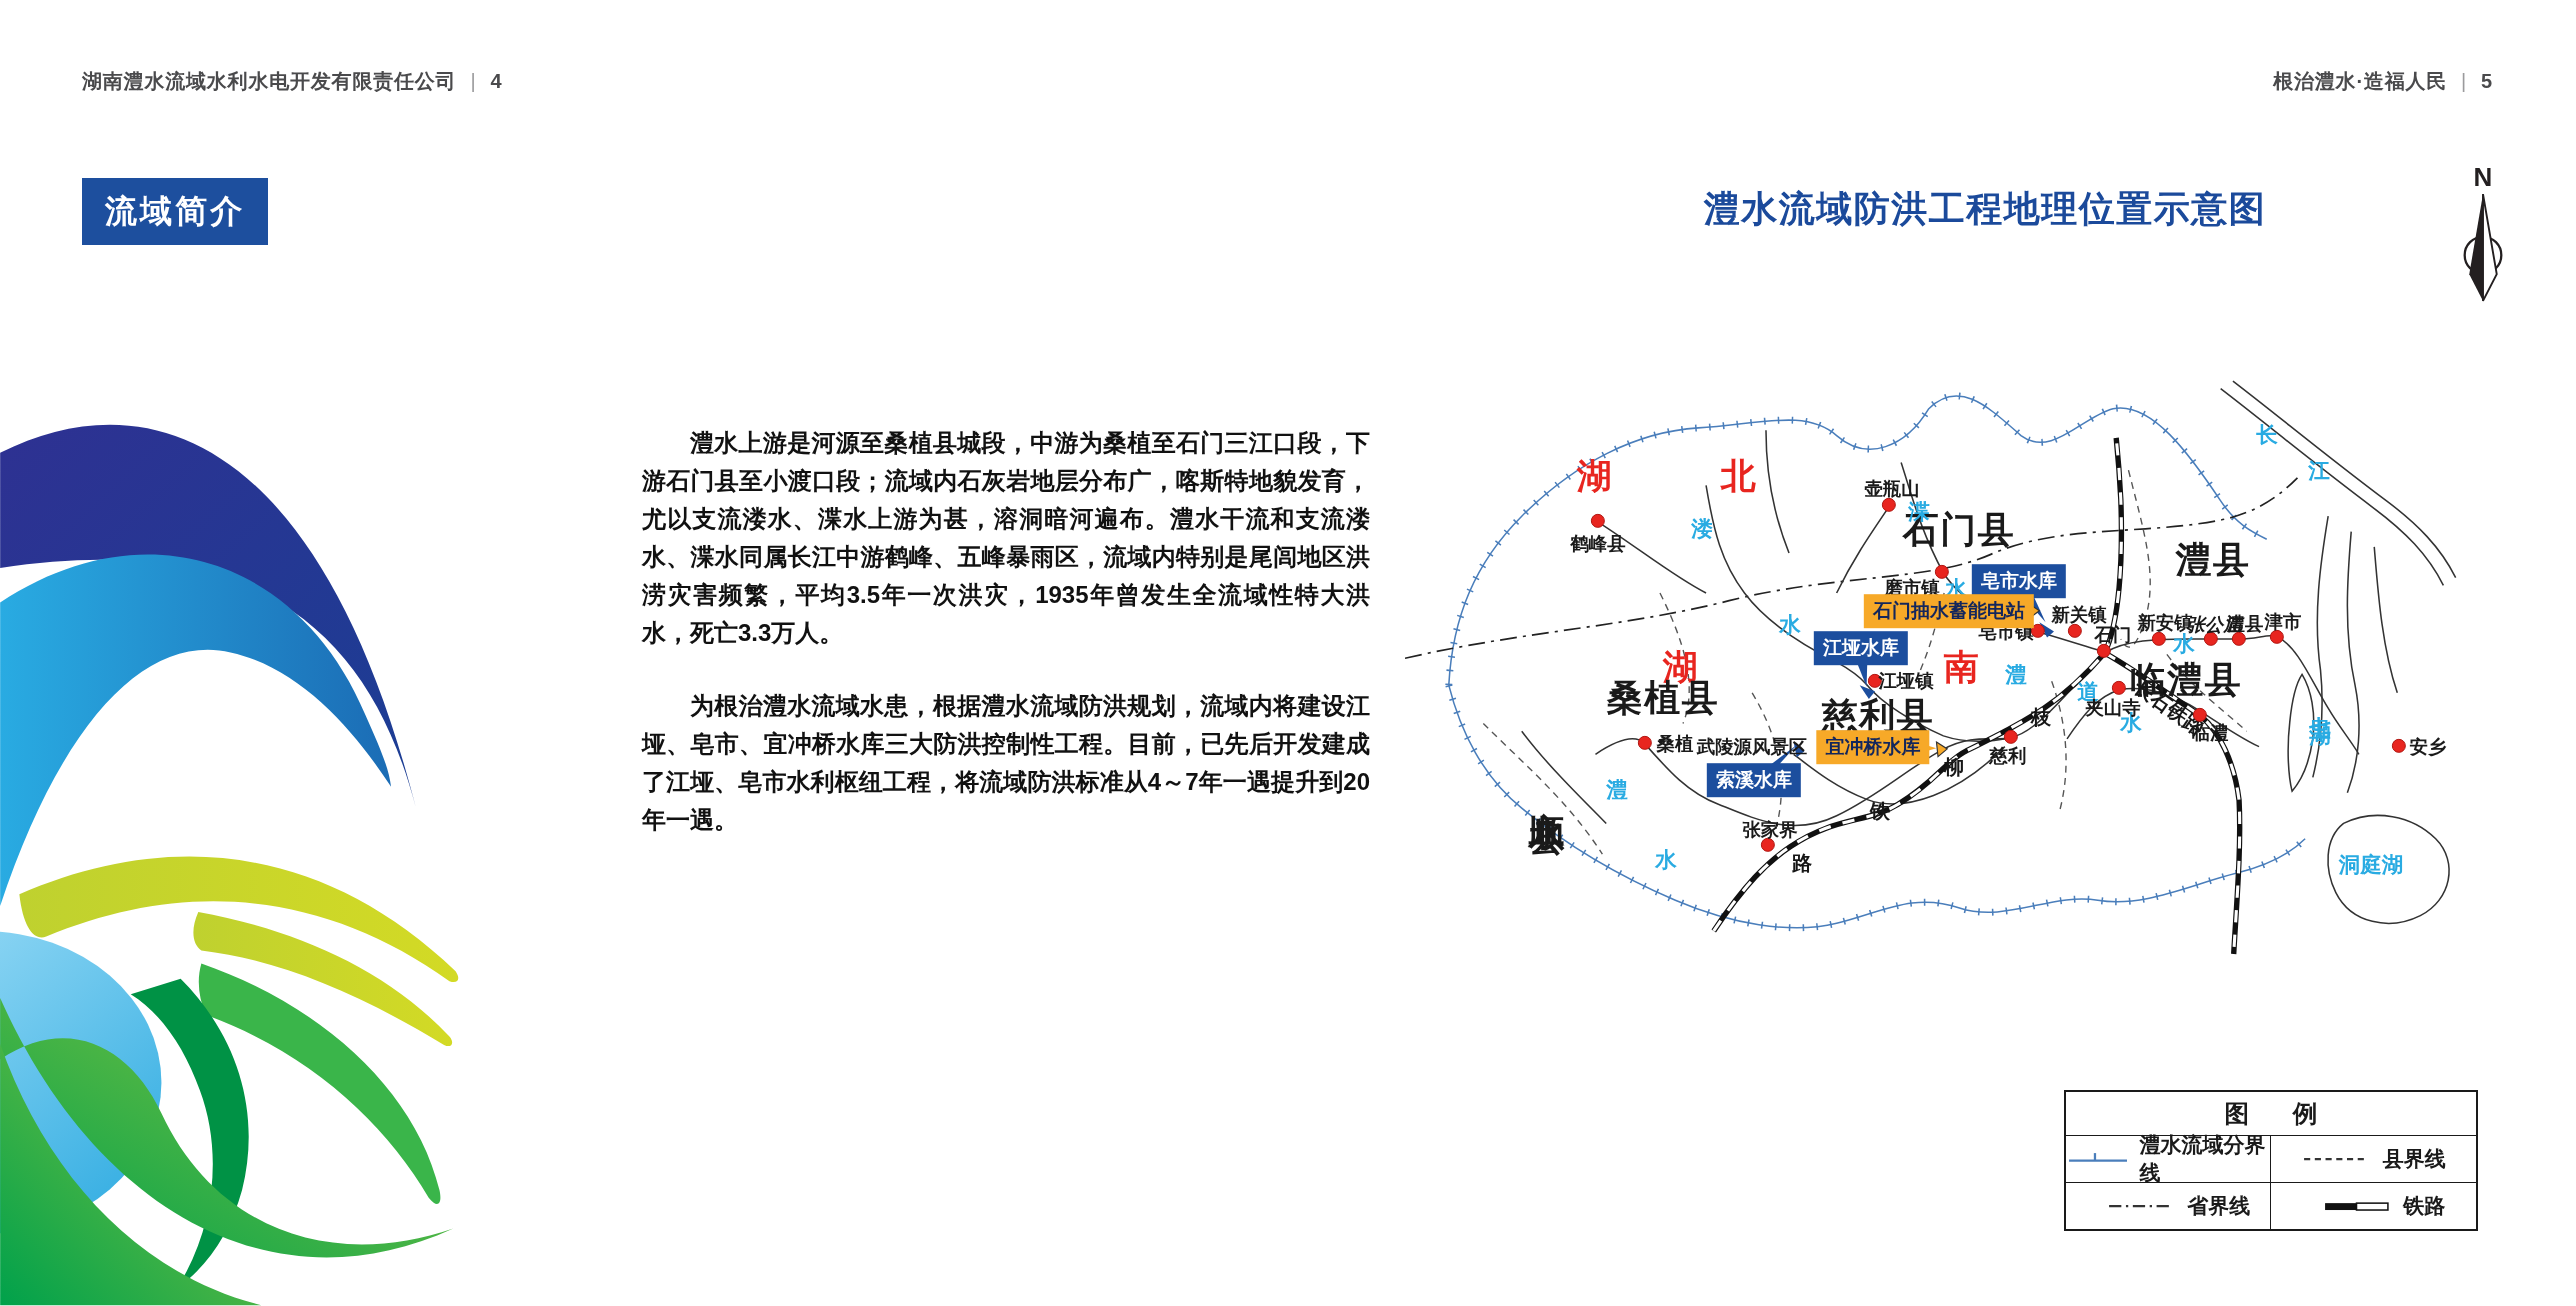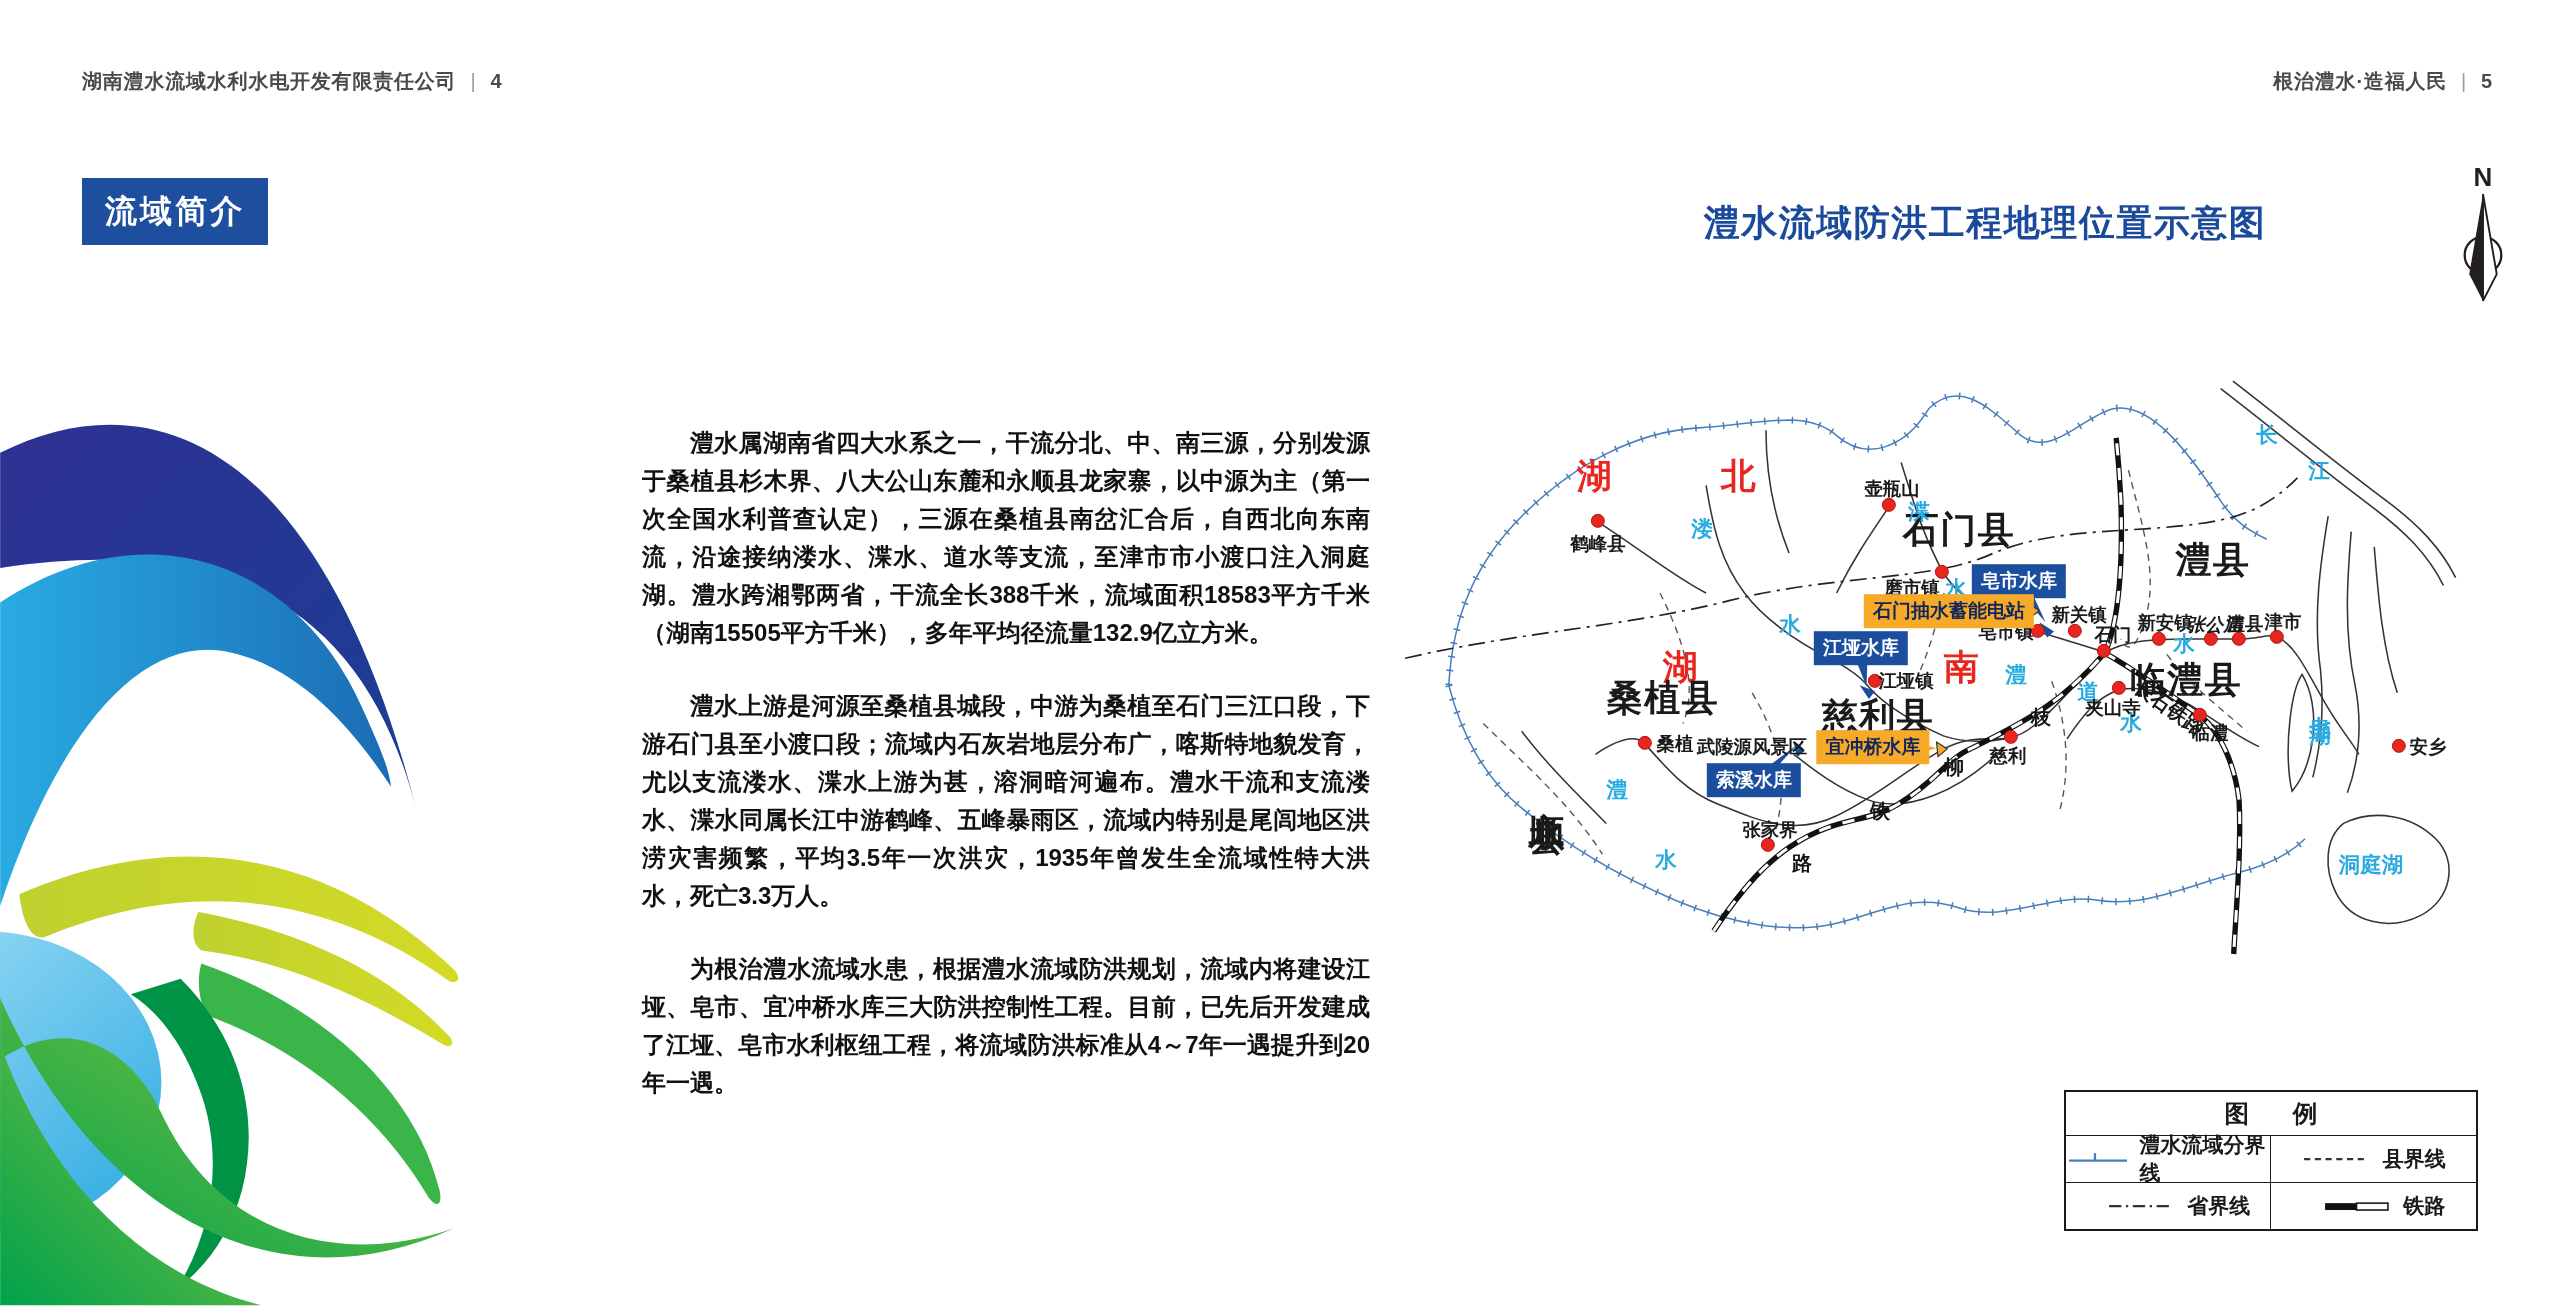--- a/index.html
+++ b/index.html
@@ -11,21 +11,21 @@
   #hdr-left{left:82px;}
   #hdr-right{right:83px;text-align:right;}
   
   #section-title{position:absolute;left:82px;top:178px;background:#1d4f9e;color:#fff;
     font-size:32px;font-weight:bold;letter-spacing:3.1px;padding:11.5px 23px;}
   
   #body-text{position:absolute;left:642px;top:424px;width:728px;color:#111;
     font-size:24px;line-height:38px;font-weight:bold;text-align:justify;}
   #body-text p{margin:0 0 35px 0;text-indent:2em;}
   
-  #map-title{position:absolute;left:1651px;top:199px;width:668px;text-align:center;
+  #map-title{position:absolute;left:1651px;top:185px;width:668px;text-align:center;
     color:#1b4a9b;font-size:36px;font-weight:bold;letter-spacing:1.5px;}
   
   #compass{position:absolute;left:2454px;top:164px;width:58px;height:146px;text-align:center;}
   #compass .n{font-size:26px;font-weight:bold;color:#231f20;line-height:26px;}
   
   #map{position:absolute;left:1405px;top:361px;width:1129px;height:676px;}
   #map svg{position:absolute;left:0;top:0;}
   .mlabel{position:absolute;transform:translate(-50%,-50%);white-space:nowrap;font-weight:bold;}
   .mlabel.vert{writing-mode:vertical-rl;letter-spacing:4.6px;}
   .province{color:#e8251f;font-size:35px;letter-spacing:1.5px;}
@@ -98,21 +98,20 @@
   <ellipse cx="-20" cy="890" rx="230" ry="197" fill="url(#gLight)"></ellipse>
   <path d="M25,645 C220,560 420,580 593,745 C600,755 596,762 585,758 C420,640 240,625 60,700 C45,706 30,690 25,645 Z" fill="url(#gYellow)"></path>
   <path d="M258,668 C380,690 500,740 585,830 C592,838 588,846 578,841 C460,770 360,730 262,718 C250,710 248,690 258,668 Z" fill="url(#gYellow)"></path>
   <path d="M262,735 C420,790 540,900 572,1030 C576,1048 570,1055 558,1040 C500,940 400,850 268,802 C258,780 256,755 262,735 Z" fill="#3ab54a"></path>
   <path d="M235,755 C310,830 340,930 315,1030 C300,1085 270,1130 230,1158 C280,1080 290,980 260,900 C240,845 210,800 170,775 Z" fill="#009245"></path>
   <path d="M0,780 C120,1050 350,1190 590,1080 C430,1135 280,1080 210,930 C170,845 90,800 0,860 Z" fill="url(#gGreen)"></path>
   <path d="M0,840 C60,1010 180,1140 340,1180 L0,1180 Z" fill="url(#gGreen)"></path>
 </svg>
 
 <div id="body-text">
-  <p>澧水属湖南省四大水系之一，干流分北、中、南三源，分别发源于桑植县杉木界、八大公山东麓和永顺县龙家寨，以中源为主（第一次全国水利普查认定），三源在桑植县南岔汇合后，自西北向东南流，沿途接纳溇水、渫水、道水等支流，至津市市小渡口注入洞庭湖。澧水跨湘鄂两省，干流全长388千米，流域面积18583平方千米（湖南15505平方千米），多年平均径流量132.9亿立方米。</p>
   <p>澧水上游是河源至桑植县城段，中游为桑植至石门三江口段，下游石门县至小渡口段；流域内石灰岩地层分布广，喀斯特地貌发育，尤以支流溇水、渫水上游为甚，溶洞暗河遍布。澧水干流和支流溇水、渫水同属长江中游鹤峰、五峰暴雨区，流域内特别是尾闾地区洪涝灾害频繁，平均3.5年一次洪灾，1935年曾发生全流域性特大洪水，死亡3.3万人。</p>
   <p>为根治澧水流域水患，根据澧水流域防洪规划，流域内将建设江垭、皂市、宜冲桥水库三大防洪控制性工程。目前，已先后开发建成了江垭、皂市水利枢纽工程，将流域防洪标准从4～7年一遇提升到20年一遇。</p>
 </div>
 
 <div class="pghdr" id="hdr-right">
   <span>根治澧水·造福人民</span><span class="div">|</span><span>5</span>
 </div>
 
 <div id="map-title">澧水流域防洪工程地理位置示意图</div>
 

